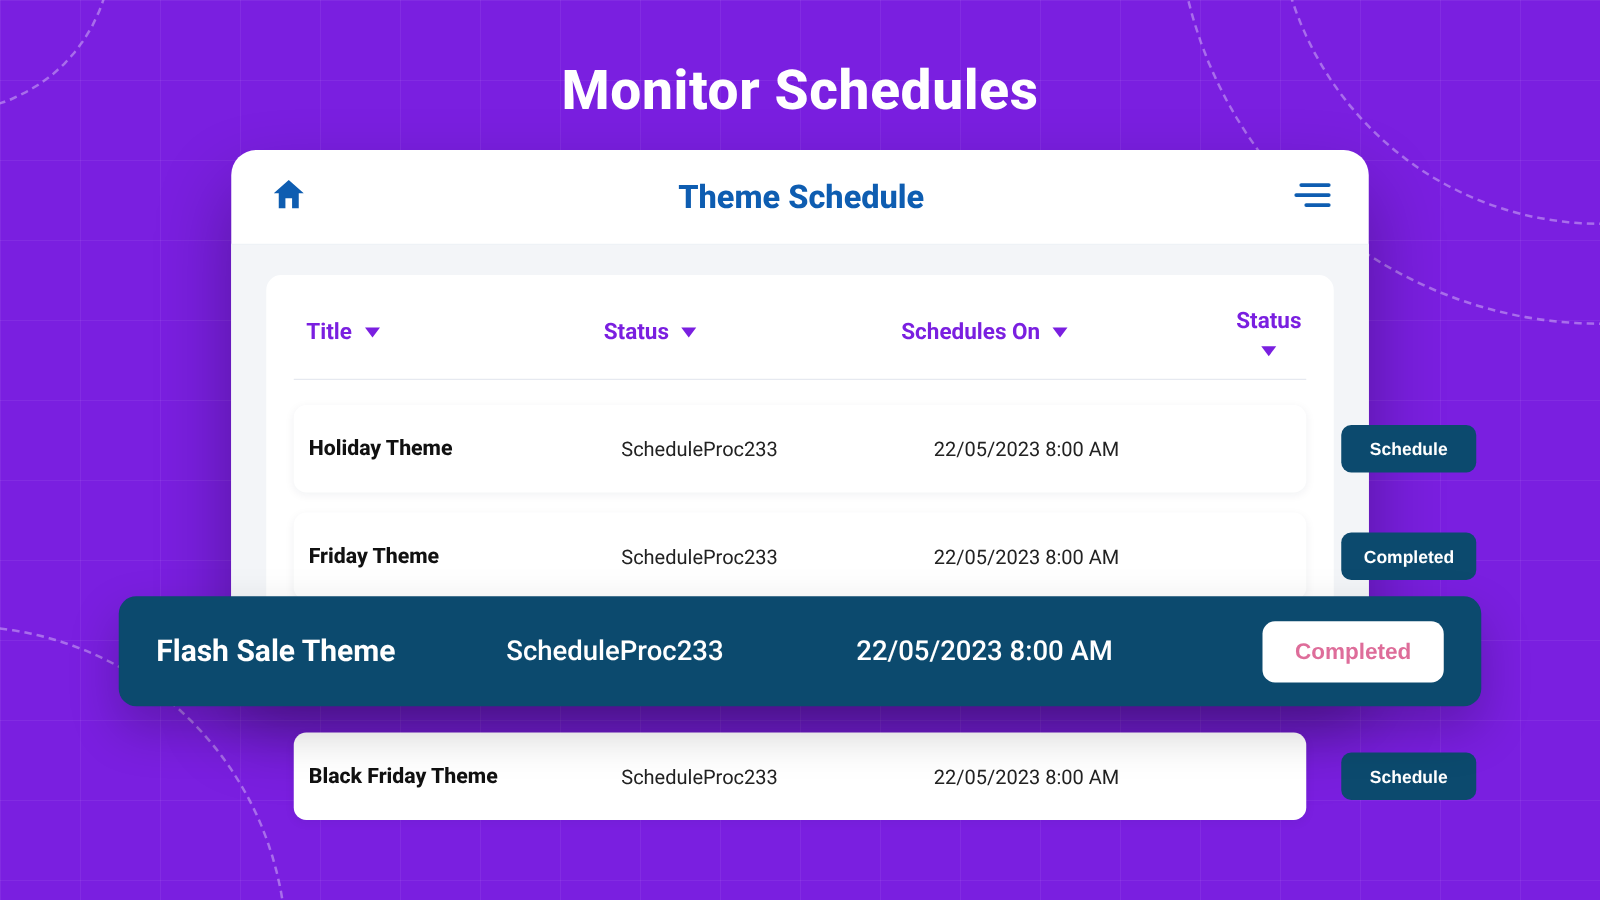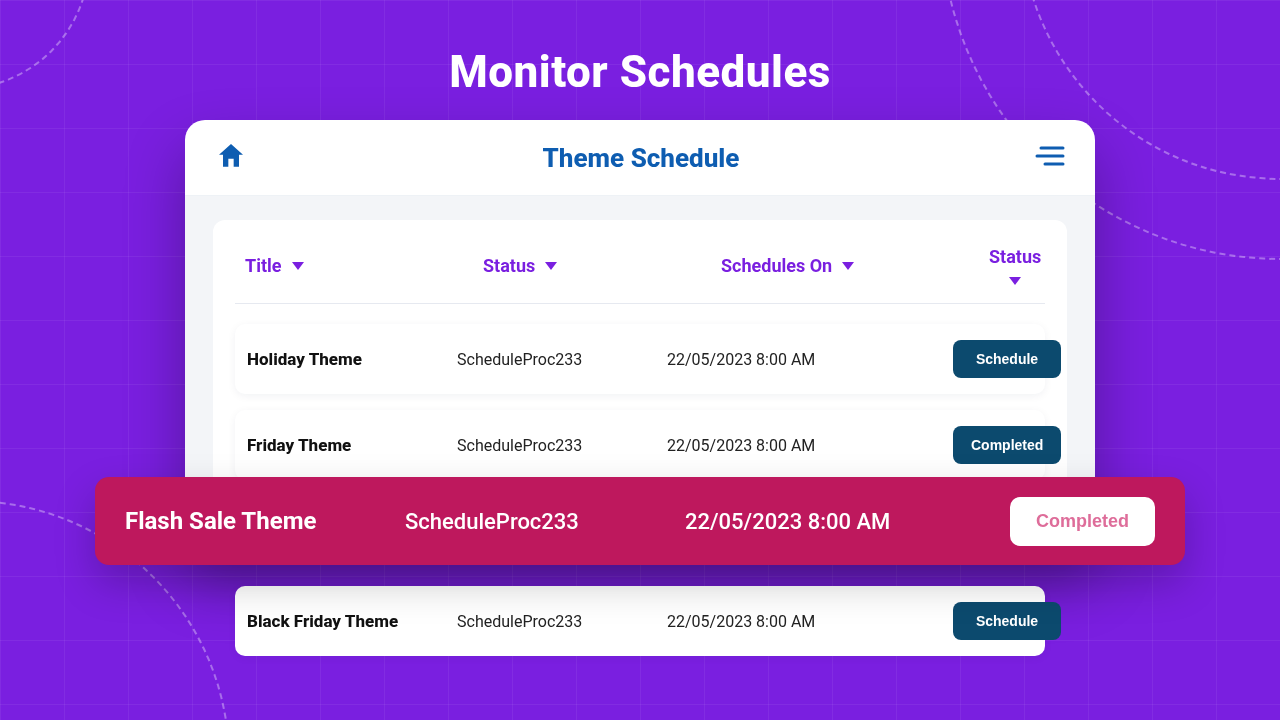--- a/index.html
+++ b/index.html
@@ -106,20 +106,21 @@
 
   .rows { display: flex; flex-direction: column; gap: 16px; margin-top: 20px; }
   .row {
     display: grid;
     grid-template-columns: 210px 210px 240px 1fr;
     align-items: center;
     background: #ffffff;
     border-radius: 10px;
     padding: 16px 12px;
     box-shadow: 0 2px 8px rgba(20,30,60,0.06);
+    gap: 40px;
   }
   .title-cell { font-weight: 800; color: #111; font-size: 17px; }
   .cell { color: #222; font-size: 16px; }
   .status-wrap { display: flex; justify-content: flex-end; }
   .status-pill {
     background: #0c4a6e;
     color: #ffffff;
     font-weight: 700;
     font-size: 14px;
     padding: 11px 18px;
@@ -131,21 +132,21 @@
     margin-left: 46px;
   }
 
   
   .float-row {
     position: absolute;
     left: 95px;
     top: 477px;
     width: 1090px;
     height: 88px;
-    background: #be185d;
+    background: #0c4a6e;
     border-radius: 14px;
     box-shadow: 0 18px 40px rgba(0,0,0,0.22);
     display: grid;
     grid-template-columns: 280px 280px 320px 1fr;
     align-items: center;
     padding: 0 30px;
     color: #ffffff;
   }
   .float-row .f-title { font-weight: 700; font-size: 24px; }
   .float-row .f-cell { font-size: 22px; font-weight: 500; }

